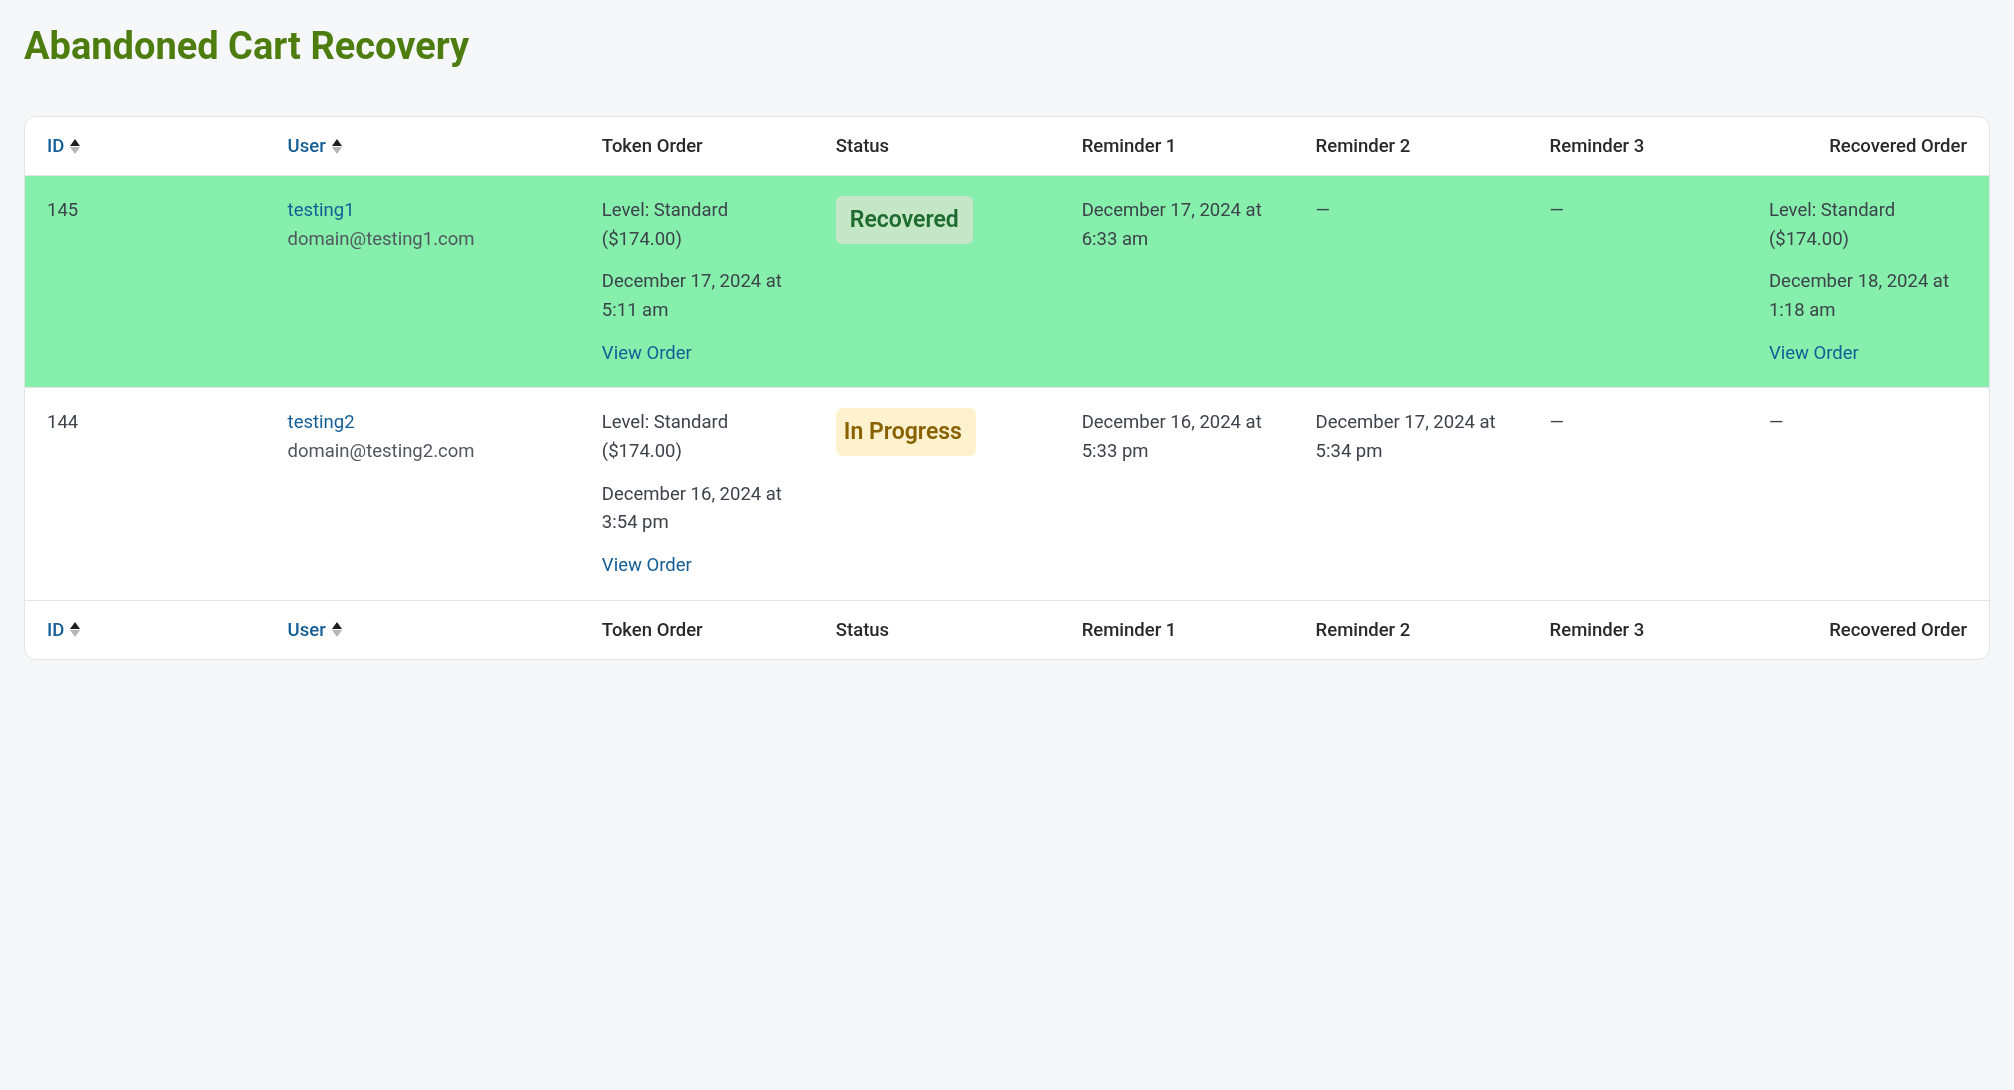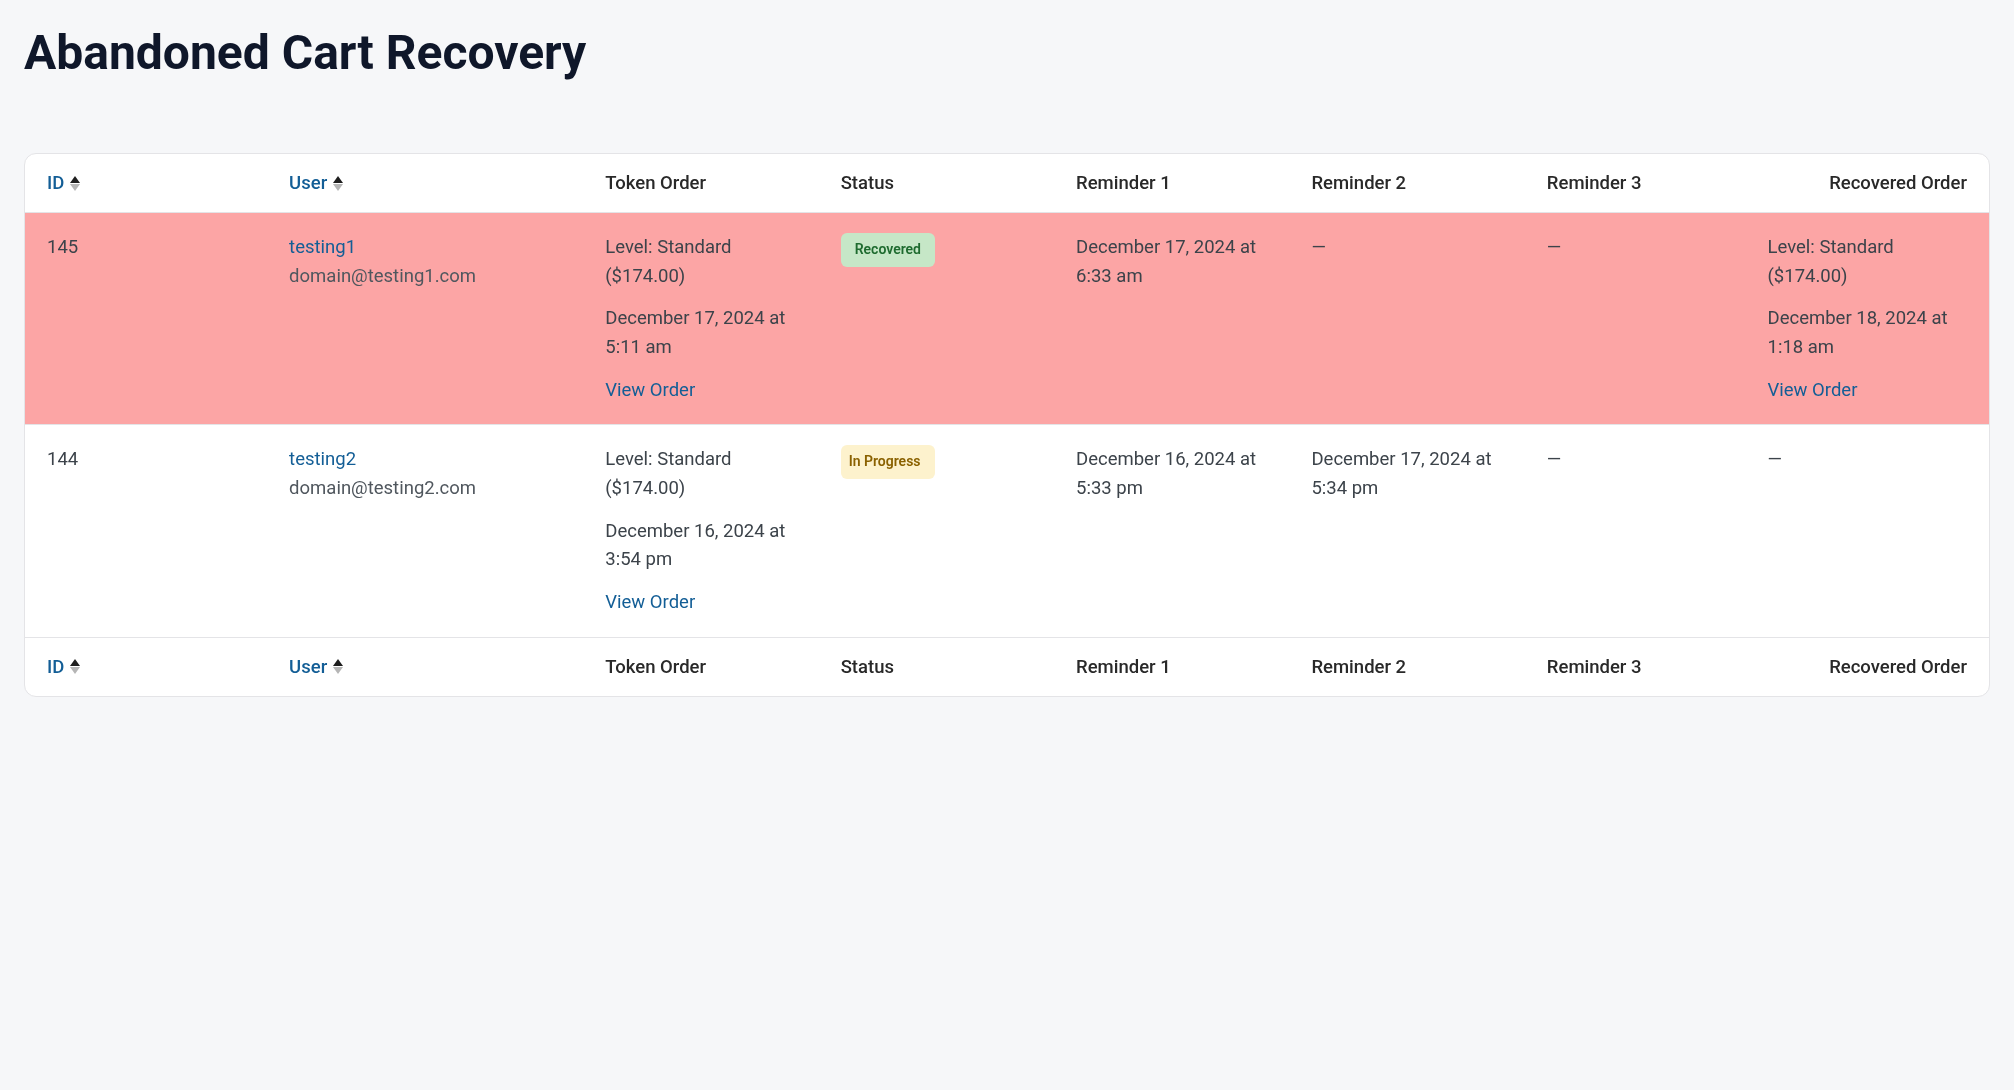--- a/index.html
+++ b/index.html
@@ -7,24 +7,24 @@
       padding: 0;
       box-sizing: border-box;
     }
     body {
       font-family: -apple-system, BlinkMacSystemFont, "Segoe UI", Roboto, Helvetica, Arial, sans-serif;
       background: #f6f7f9;
       color: #1e1e1e;
       padding: 24px;
     }
     .page-title {
-      font-size: 48px;
+      font-size: 38px;
       font-weight: 700;
-      color: #0f172a;
-      margin-bottom: 72px;
+      color: #4d7c0f;
+      margin-bottom: 48px;
     }
     .table-container {
       background: #ffffff;
       border: 1px solid #e4e4e7;
       border-radius: 12px;
       overflow: hidden;
     }
     table {
       width: 100%;
       border-collapse: collapse;
@@ -66,41 +66,41 @@
       font-size: 18.5px;
       color: #3c434a;
       vertical-align: top;
       border-bottom: 1px solid #e4e4e7;
       line-height: 1.55;
     }
     tbody tr:last-child td {
       border-bottom: none;
     }
     tbody tr.alt {
-      background: #fca5a5;
+      background: #86efac;
     }
     .cell-stack > * {
       display: block;
     }
     .cell-stack .spaced {
       margin-top: 14px;
     }
     .link {
       color: #135e96;
       cursor: pointer;
       text-decoration: none;
     }
     .muted {
       color: #50575e;
     }
     .badge {
       display: inline-block;
       padding: 6px 14px;
       border-radius: 6px;
-      font-size: 14px;
+      font-size: 23px;
       font-weight: 600;
       white-space: nowrap;
     }
     .badge-recovered {
       background: #c6e7c7;
       color: #1e6b2f;
     }
     .badge-progress {
       background: #fdf2cd;
       color: #8a6100;

